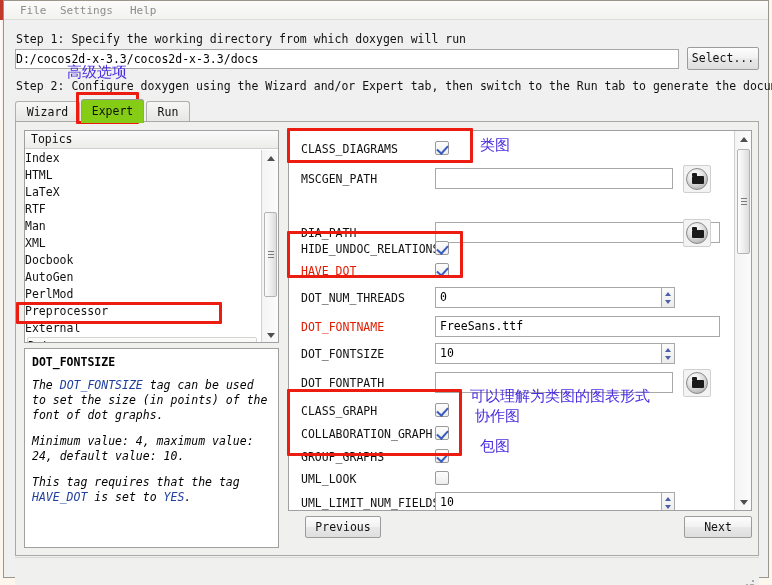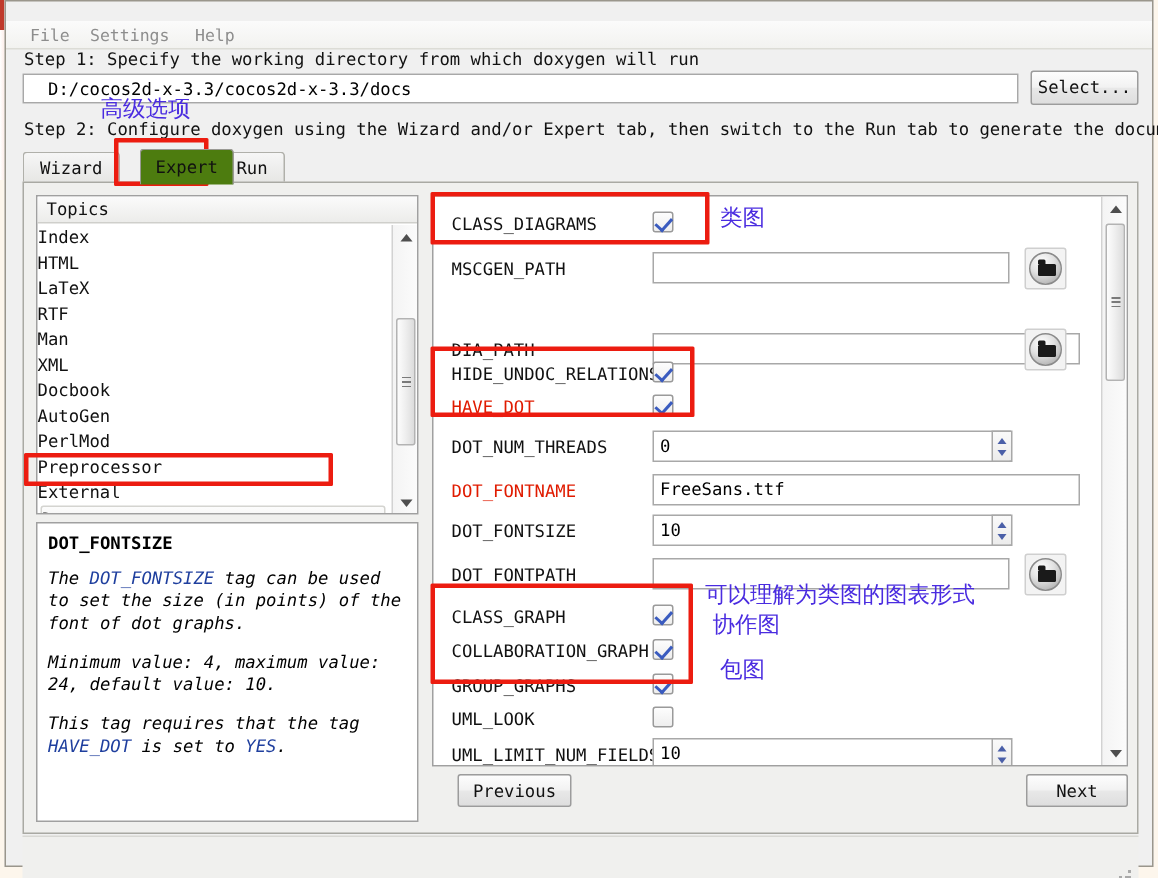--- a/index.html
+++ b/index.html
@@ -21,21 +21,20 @@
   .left-red-edge2{
     position:absolute;left:0;top:20px;width:3px;height:100px;
     background:linear-gradient(to right,#fff 0%,#fdece8 100%);
   }
   
   .menubar{
     position:absolute;left:0;top:0;width:100%;height:19px;
     background:linear-gradient(to bottom,#fbfbfb 0%,#f2f2f0 100%);
     border-bottom:1px solid #dcdcd6;
     box-sizing:border-box;
-    margin-top:13px;
   }
   .menu-item{
     position:absolute;top:3px;height:14px;line-height:14px;
     color:#8d8d8d;font-size:11px;padding:0 4px;
     font-family:"DejaVu Sans Mono","Liberation Mono",monospace;
   }
   .m-file{left:12px;}
   .m-settings{left:52px;}
   .m-help{left:122px;}
 
@@ -45,21 +44,21 @@
     position:absolute;font-size:11.5px;color:#111;white-space:nowrap;
     font-family:"DejaVu Sans Mono","Liberation Mono",monospace;
   }
   #step1{left:12px;top:12px;}
   #step2{left:12px;top:59px;}
 
   .wd-field{
     position:absolute;left:11px;top:29px;width:664px;height:20px;
     background:#fff;border:1px solid #a8a8a8;box-sizing:border-box;
     font-family:"DejaVu Sans Mono","Liberation Mono",monospace;
-    font-size:11.5px;color:#000;padding:2px 16px;line-height:15px;
+    font-size:11.5px;color:#000;padding:2px 0;line-height:15px;
     white-space:nowrap;overflow:hidden;
   }
   .btn{
     background:linear-gradient(to bottom,#fdfdfd 0%,#f2f2f2 48%,#e8e8e8 52%,#dedede 100%);
     border:1px solid #9c9c9c;border-radius:2px;
     font-family:"DejaVu Sans Mono","Liberation Mono",monospace;
     font-size:11.5px;color:#111;text-align:center;box-sizing:border-box;
   }
   #select-btn{position:absolute;left:683px;top:27px;width:72px;height:23px;line-height:21px;}
 
@@ -69,22 +68,22 @@
   }
   .tab{
     position:absolute;top:2px;height:21px;line-height:20px;text-align:center;
     background:linear-gradient(to bottom,#f6f6f6 0%,#e6e6e4 100%);
     border:1px solid #b0b0aa;border-bottom:none;
     border-radius:3px 3px 0 0;
     font-size:11.5px;color:#111;box-sizing:border-box;
     font-family:"DejaVu Sans Mono","Liberation Mono",monospace;
   }
   .tab.sel{
-    background:#4d7c0f;top:0px;height:24px;line-height:22px;
-    border-color:#9a9a94;z-index:3;margin-left:12px;
+    background:#84cc16;top:0px;height:24px;line-height:22px;
+    border-color:#9a9a94;z-index:3;
   }
   #tab-wizard{left:0px;width:65px;}
   #tab-expert{left:66px;width:63px;}
   #tab-run{left:131px;width:44px;}
 
   .tabpanel{
     position:absolute;left:11px;top:101px;width:744px;height:435px;
     background:#f0f0ee;border:1px solid #a9a9a3;box-sizing:border-box;
   }
 

